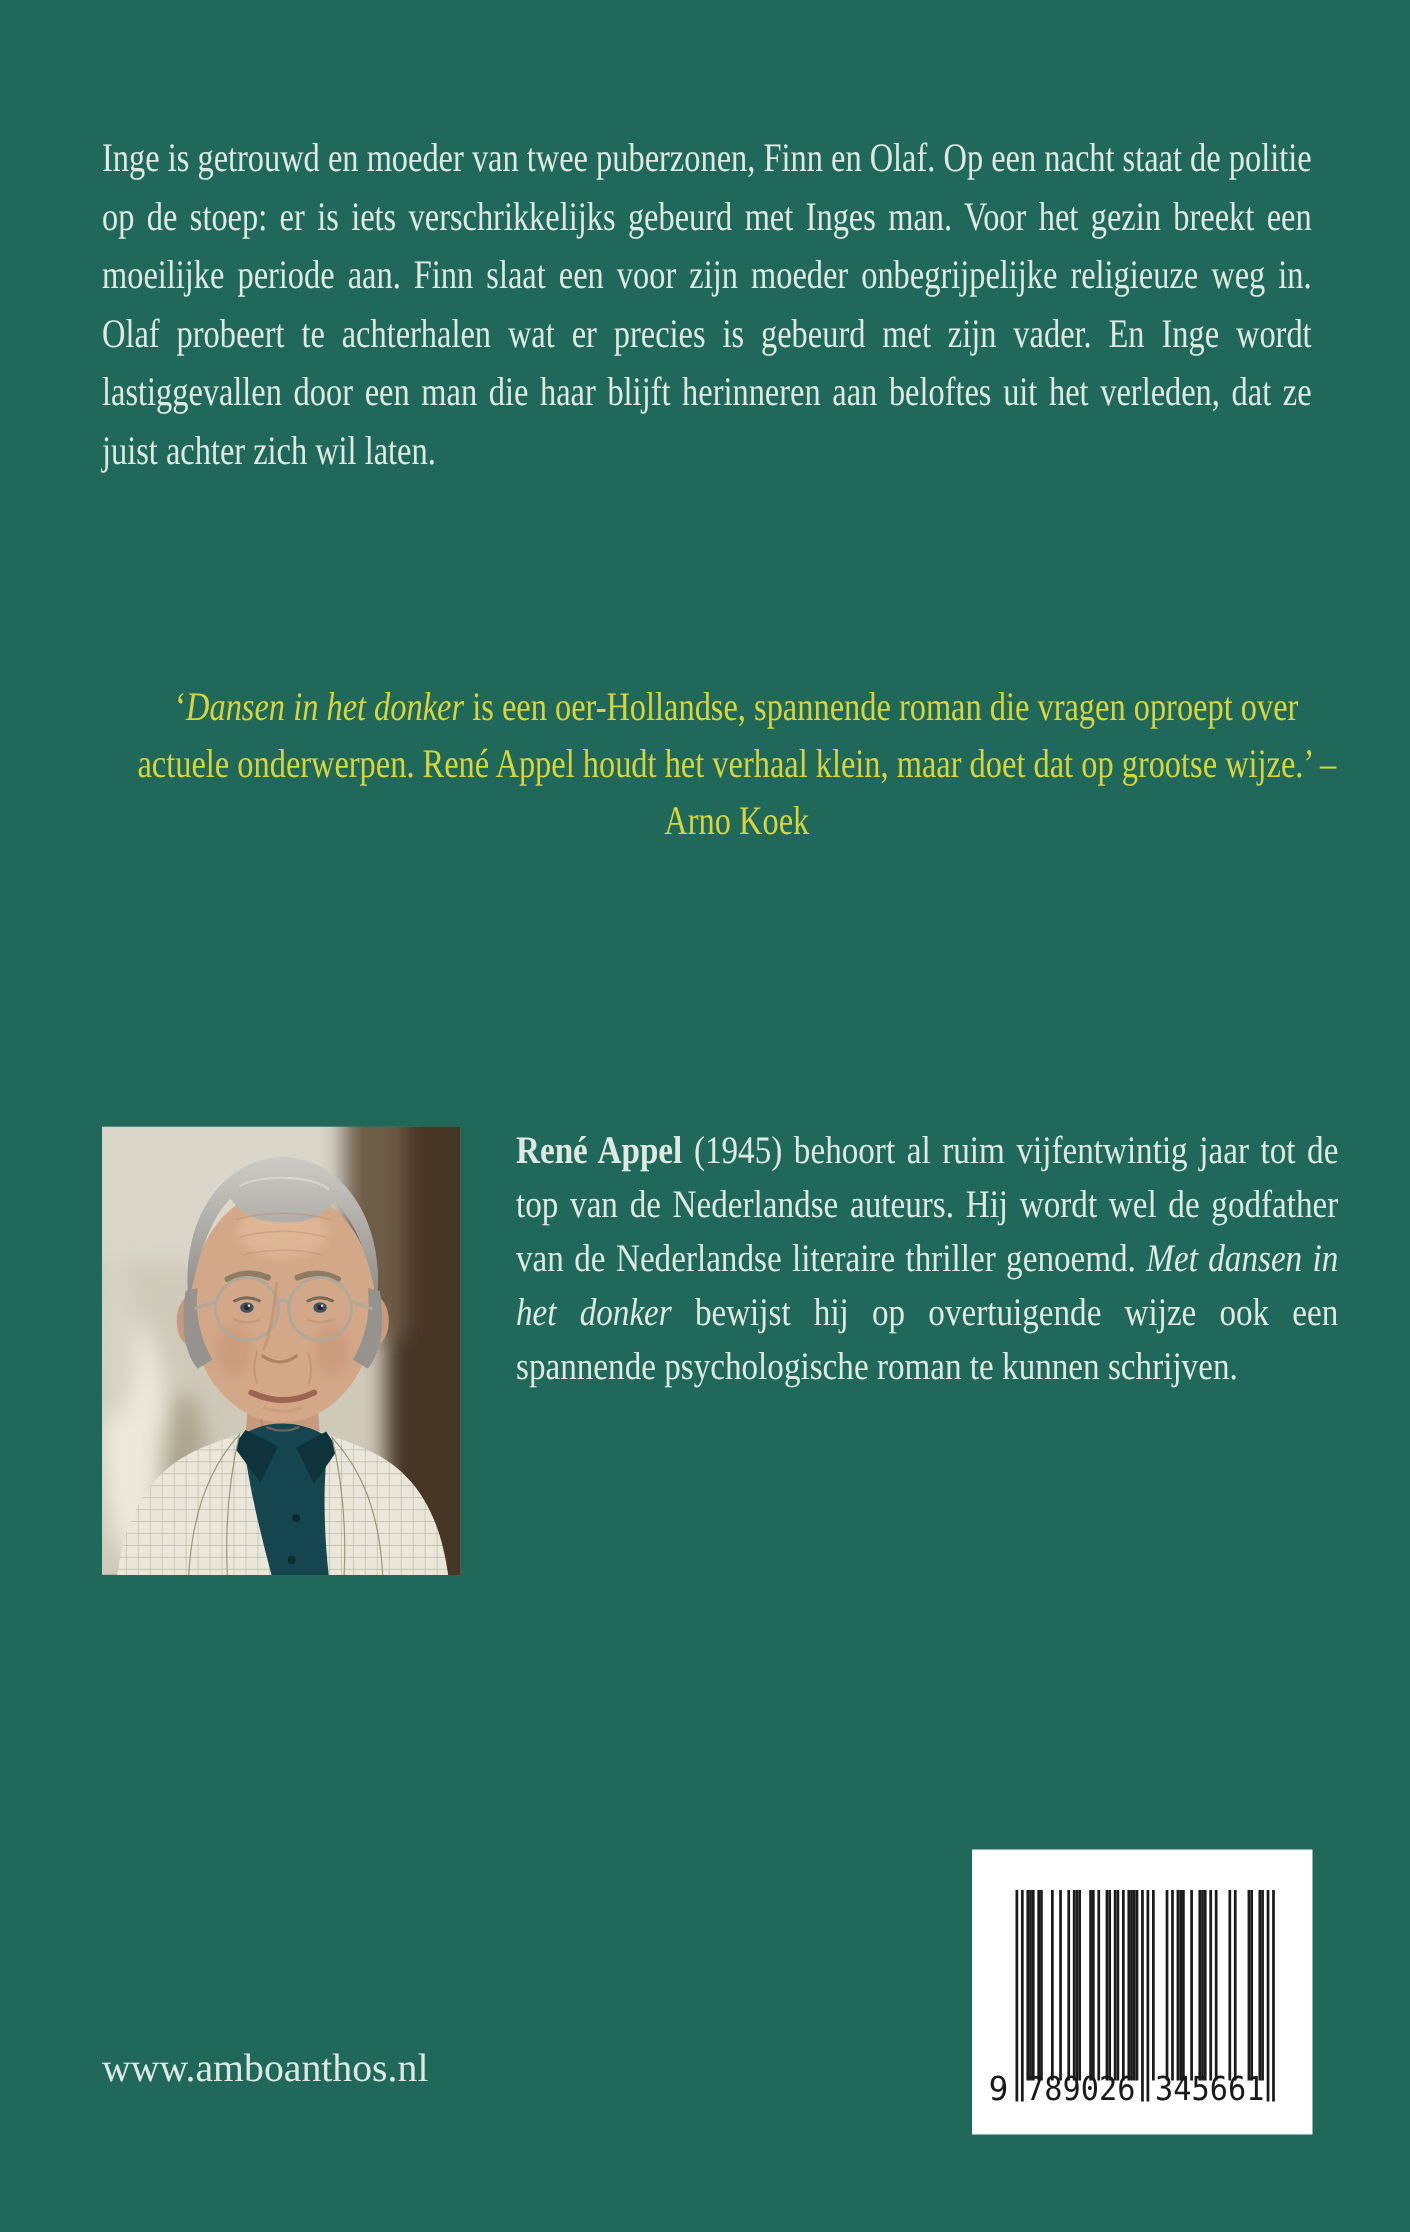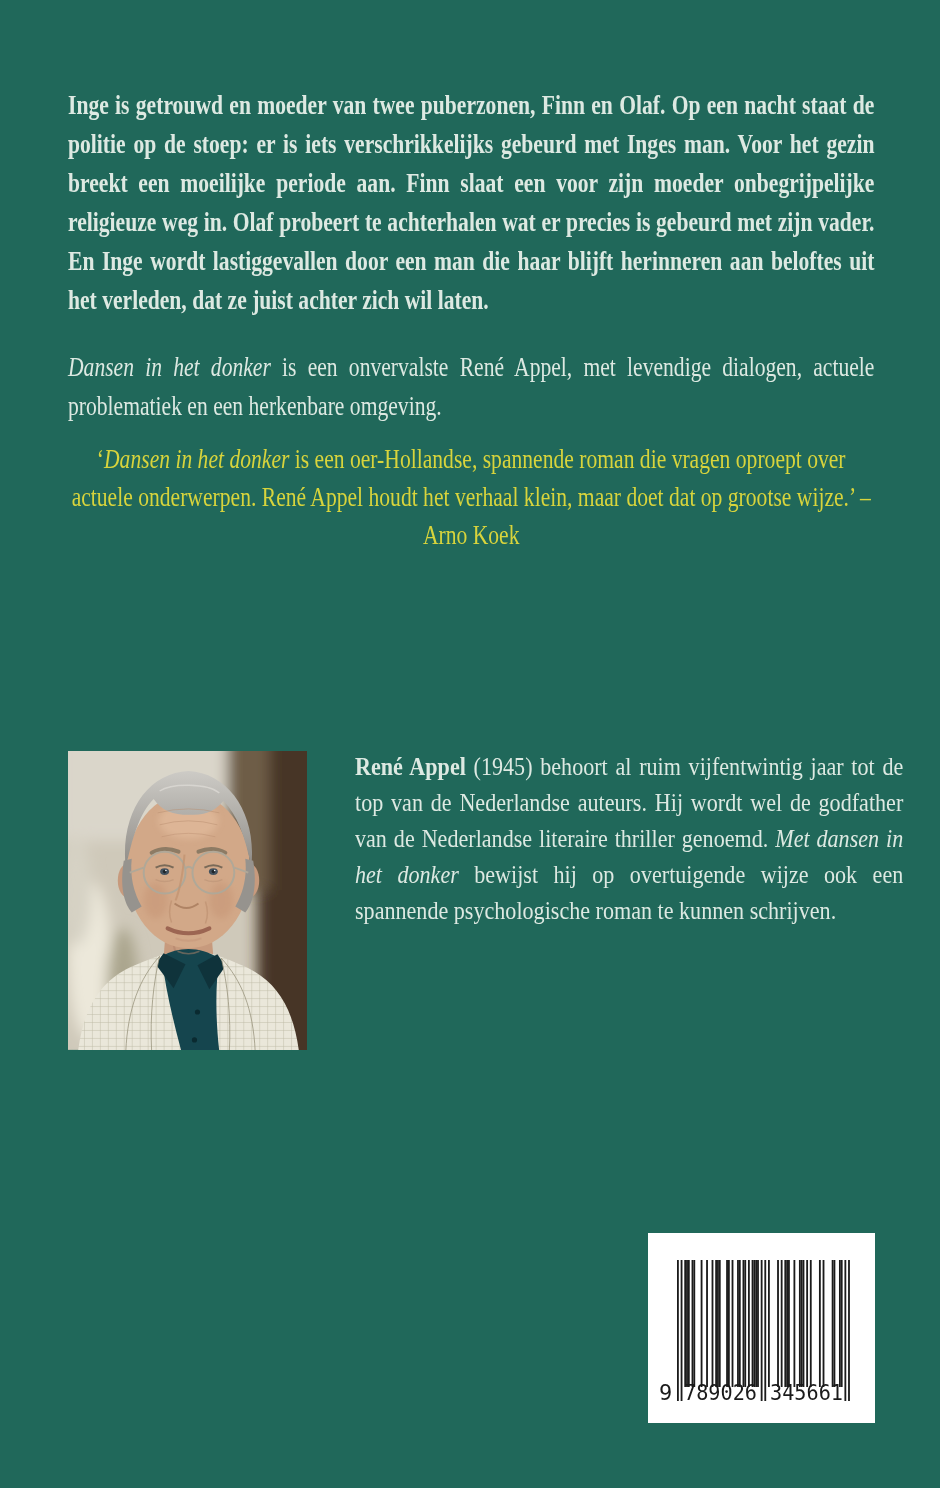--- a/index.html
+++ b/index.html
@@ -21,30 +21,30 @@
   .block p{margin:0;}
   
   .cond80{width:1008px;transform:scaleX(0.8);transform-origin:0 0;}
   .cond85{width:645px;transform:scaleX(0.85);transform-origin:0 0;}
   .just{text-align:justify;}
   .center{text-align:center;}
   .body-text{color:var(--body-text);font-size:27px;line-height:39px;}
   .yellow{color:var(--accent-yellow);font-size:27px;line-height:38px;}
   .i{font-style:italic;}
   .b{font-weight:bold;}
-  .p1{top:86px;font-weight:bold;}
+  .p1{top:86px;}
   .p2{top:348px;}
-  .q1{top:440px;}
+  .q1{top:452px;margin-left:20px;}
   .q2{top:602px;}
   .photo{
     position:absolute;left:68px;top:751px;width:239px;height:299px;
     margin:0;overflow:hidden;
   }
   .photo svg{display:block;width:239px;height:299px;}
-  .bio{left:355px;top:749px;width:548px;}
+  .bio{left:344px;top:749px;width:548px;}
   .bio p{font-size:26px;line-height:36px;color:var(--body-text);}
   .urls{
     position:absolute;left:68px;top:1360px;
     color:var(--body-text);font-size:26.5px;line-height:37px;
   }
   .barcode-box{
     position:absolute;left:648px;top:1233px;width:227px;height:190px;
     background:var(--barcode-bg);
   }
   .barcode-box svg{display:block;width:227px;height:190px;}
@@ -53,23 +53,20 @@
 </style>
 </head>
 <body>
 
 <div class="page">
 
   <section class="block p1">
     <p class="cond80 just body-text"><span>Inge is getrouwd en moeder van twee puberzonen, Finn en Olaf. Op een nacht staat de politie op de stoep: er is iets verschrikkelijks gebeurd met Inges man. Voor het gezin breekt een moeilijke periode aan. Finn slaat een voor zijn moeder onbegrijpelijke religieuze weg in. Olaf probeert te achterhalen wat er precies is gebeurd met zijn vader. En Inge wordt lastiggevallen door een man die haar blijft herinneren aan beloftes uit het verleden, dat ze juist achter zich wil laten.</span></p>
   </section>
 
-  <section class="block p2">
-    <p class="cond80 just body-text"><span class="i">Dansen in het donker</span><span> is een onvervalste René Appel, met levendige dialogen, actuele problematiek en een herkenbare omgeving.</span></p>
-  </section>
 
   <section class="block q1">
     <p class="cond80 center yellow"><span>‘</span><span class="i">Dansen in het donker</span><span> is een oer-Hollandse, spannende roman die vragen oproept over actuele onderwerpen. René Appel houdt het verhaal klein, maar doet dat op grootse wijze.’ – Arno Koek</span></p>
   </section>
 
 
   <figure class="photo">
     <svg viewBox="0 0 240 300" aria-hidden="true">
       <defs>
         <linearGradient id="hairGrad" x1="0" y1="0" x2="0" y2="1">
@@ -221,15 +218,16 @@
         <rect x="192.80" y="27" width="1.82" height="127"></rect>
         <rect x="196.44" y="27" width="1.82" height="141"></rect>
         <rect x="200.08" y="27" width="1.82" height="141"></rect>
         <text class="bc-digit" x="11" y="167">9</text>
         <text class="bc-digit" x="36" y="167" textLength="73" lengthAdjust="spacingAndGlyphs">789026</text>
         <text class="bc-digit" x="122" y="167" textLength="73" lengthAdjust="spacingAndGlyphs">345661</text>
       </svg>
   </div>
 
   <footer class="urls">
+    <div>www.amboanthos.nl</div>
   </footer>
 
 </div>
 
 </body></html>

